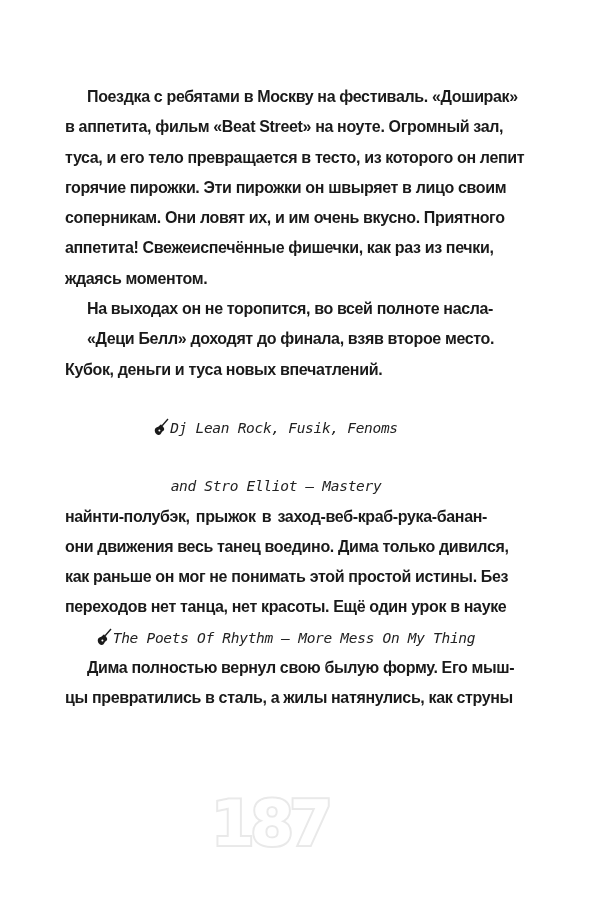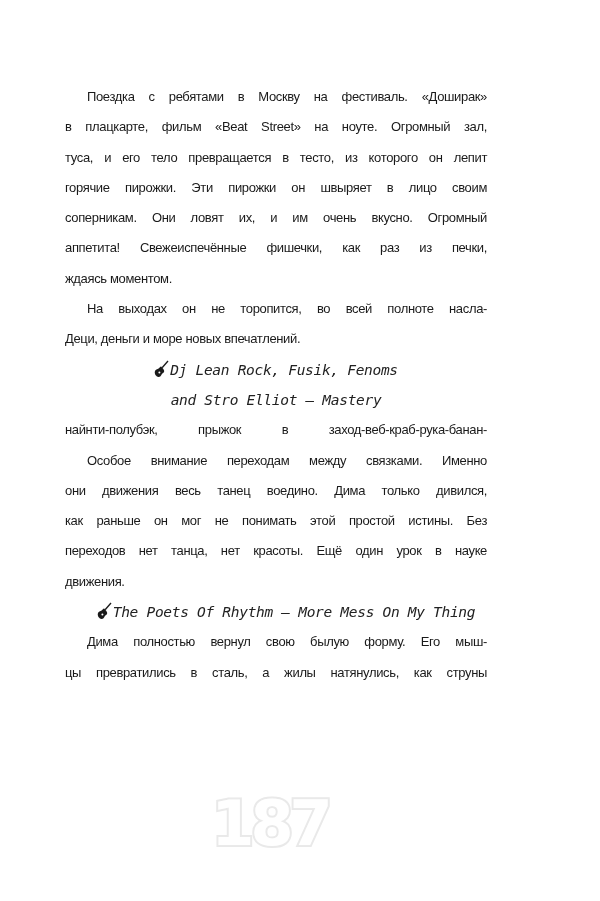--- a/index.html
+++ b/index.html
@@ -18,45 +18,47 @@
     .page {
       position: absolute;
       left: 65px;
       top: 82px;
       width: 422px;
     }
     .line {
       display: block;
       height: 30.3px;
       line-height: 30.3px;
-      font-size: 13px;
+      font-size: 16px;
       white-space: nowrap;
       letter-spacing: -0.35px;
       text-align: justify;
       text-align-last: justify;
+      font-weight: bold;
     }
     .line.last {
       text-align-last: left;
     }
     .line.indent {
       padding-left: 22px;
     }
     .music {
       display: block;
       height: 30.3px;
       line-height: 30.3px;
       font-family: "DejaVu Sans Mono", "Liberation Mono", monospace;
       font-style: italic;
       font-size: 14.5px;
       letter-spacing: -0.3px;
       white-space: nowrap;
       color: #222;
     }
     .music.center {
       text-align: center;
+      margin-top: 28px;
     }
     .music.indent {
       padding-left: 20px;
       text-align: center;
     }
     .guitar {
       display: inline-block;
       width: 15px;
       height: 18px;
       vertical-align: -3px;
@@ -80,55 +82,54 @@
       margin-top: 27px;
     }
   </style>
 </head>
 <body>
 
 <div class="page">
 
   <div>
     <span class="line indent">Поездка с ребятами в Москву на фестиваль. «Доширак»</span>
-    <span class="line">в плацкарте, фильм «Beat Street» на ноуте. Огромный зал,</span>
+    <span class="line">в аппетита, фильм «Beat Street» на ноуте. Огромный зал,</span>
     <span class="line">туса, и его тело превращается в тесто, из которого он лепит</span>
     <span class="line">горячие пирожки. Эти пирожки он швыряет в лицо своим</span>
-    <span class="line">соперникам. Они ловят их, и им очень вкусно. Огромный</span>
+    <span class="line">соперникам. Они ловят их, и им очень вкусно. Приятного</span>
     <span class="line">аппетита! Свежеиспечённые фишечки, как раз из печки,</span>
   </div>
 
   <div>
     <span class="line last">ждаясь моментом.</span>
     <span class="line indent">На выходах он не торопится, во всей полноте насла-</span>
   </div>
 
   <div>
-    <span class="line last">Деци, деньги и море новых впечатлений.</span>
+    <span class="line indent">«Деци Белл» доходят до финала, взяв второе место.</span>
+    <span class="line last">Кубок, деньги и туса новых впечатлений.</span>
   </div>
 
   <div>
     <span class="music center"><svg class="guitar" viewBox="0 0 15 18">
           <path d="M13.5 0.5 L14.5 1.5 L8.6 8.3 L7.6 7.3 Z" fill="#1a1a1a"></path>
           <path d="M7.2 6.6 C5.8 6.8 5.4 8.1 4.6 8.6 C3.5 9.3 1.2 9.4 0.8 11.8 C0.4 14.2 2.4 17.2 4.9 16.9 C7.2 16.6 7.3 14.8 8.1 13.8 C8.8 12.9 10.3 12.6 10.2 11.0 C10.1 9.6 8.6 8.4 7.2 6.6 Z" fill="#1a1a1a"></path>
           <circle cx="5.4" cy="12.4" r="1" fill="#ffffff"></circle>
         </svg><span>Dj Lean Rock, Fusik, Fenoms</span></span>
     <span class="music center">and Stro Elliot — Mastery</span>
   </div>
 
   <div>
     <span class="line">найнти-полубэк, прыжок в заход-веб-краб-рука-банан-</span>
   </div>
 
   <div>
-    <span class="line indent">Особое внимание переходам между связками. Именно</span>
     <span class="line">они движения весь танец воедино. Дима только дивился,</span>
     <span class="line">как раньше он мог не понимать этой простой истины. Без</span>
     <span class="line">переходов нет танца, нет красоты. Ещё один урок в науке</span>
-    <span class="line last">движения.</span>
   </div>
 
   <div>
     <span class="music indent"><svg class="guitar" viewBox="0 0 15 18">
           <path d="M13.5 0.5 L14.5 1.5 L8.6 8.3 L7.6 7.3 Z" fill="#1a1a1a"></path>
           <path d="M7.2 6.6 C5.8 6.8 5.4 8.1 4.6 8.6 C3.5 9.3 1.2 9.4 0.8 11.8 C0.4 14.2 2.4 17.2 4.9 16.9 C7.2 16.6 7.3 14.8 8.1 13.8 C8.8 12.9 10.3 12.6 10.2 11.0 C10.1 9.6 8.6 8.4 7.2 6.6 Z" fill="#1a1a1a"></path>
           <circle cx="5.4" cy="12.4" r="1" fill="#ffffff"></circle>
         </svg><span>The Poets Of Rhythm — More Mess On My Thing</span></span>
   </div>
 

